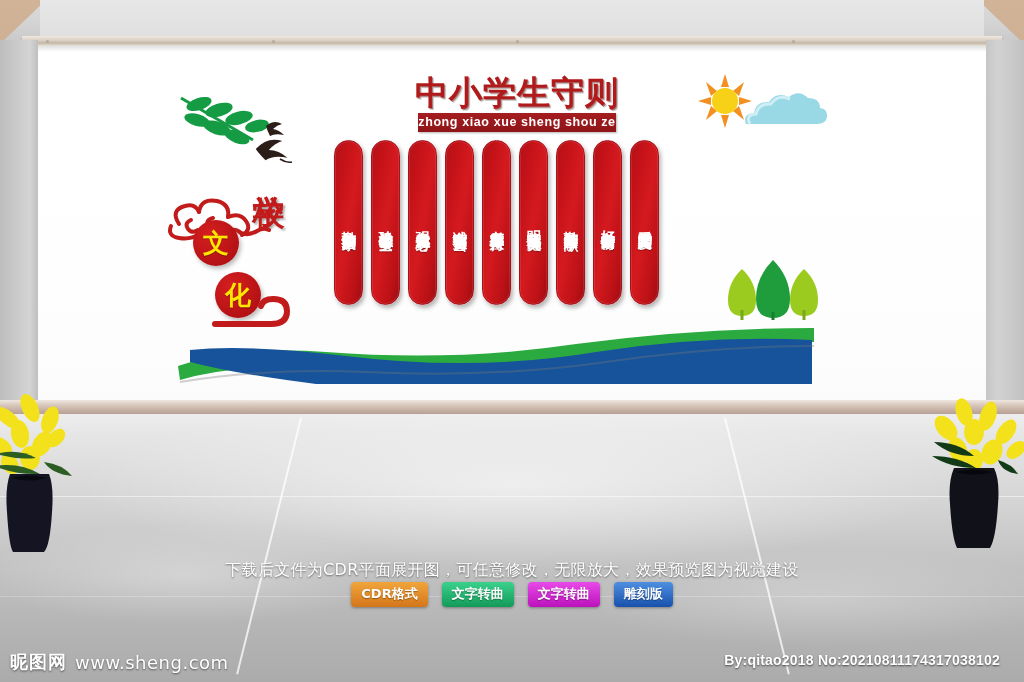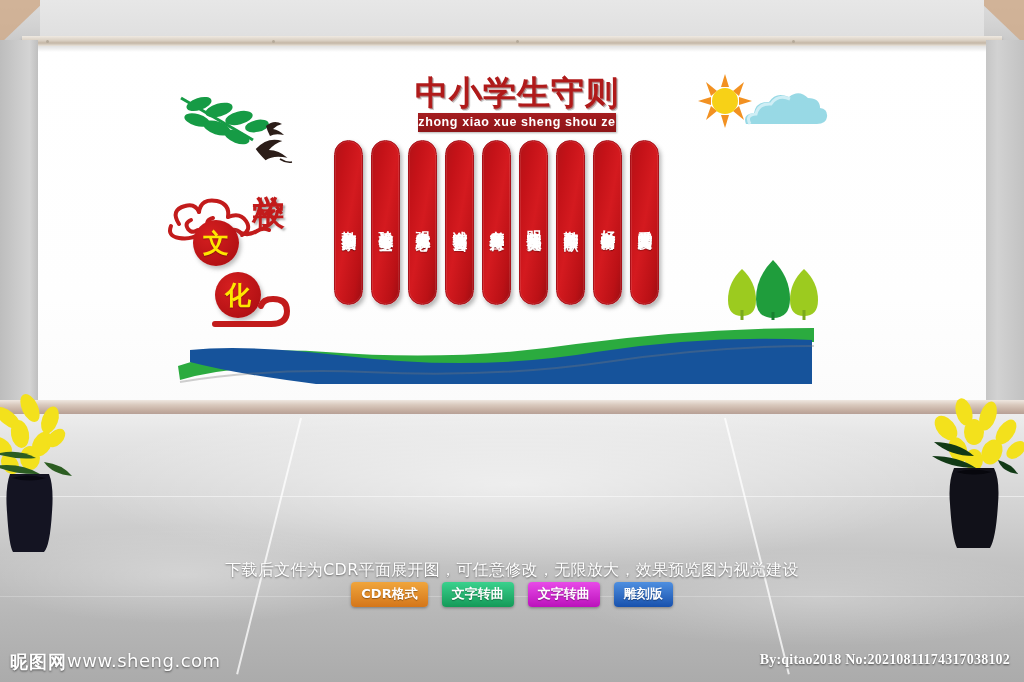--- a/index.html
+++ b/index.html
@@ -157,36 +157,36 @@
   }
   .badge{
     padding:3px 10px 4px; color:#fff; font-size:13px; font-weight:bold;
     border-radius:4px; box-shadow:0 1px 3px rgba(0,0,0,.35);
     font-family:"DejaVu Sans","Liberation Sans",sans-serif;
     text-shadow:0 1px 1px rgba(0,0,0,.35);
   }
 
   
   .wm-left{
-    position:absolute; left:10px; top:650px; display:flex; align-items:flex-start; 
+    position:absolute; left:10px; top:650px; display:flex; align-items:center; gap:8px;
   }
   .wm-logo{
     color:#fff; font-size:18px; font-weight:bold; letter-spacing:1px;
     font-family:"DejaVu Sans","Liberation Sans",sans-serif;
     text-shadow:0 1px 2px rgba(0,0,0,.55);
   }
   .wm-url{
     color:#fff; font-size:18px; letter-spacing:.5px;
     font-family:"DejaVu Sans","Liberation Sans",sans-serif;
     text-shadow:0 1px 2px rgba(0,0,0,.55);
   }
   .wm-right{
-    position:absolute; right:14px; top:652px; color:#fff; font-size:14px; font-weight:bold;
+    position:absolute; right:24px; top:652px; color:#fff; font-size:14px; font-weight:bold;
     letter-spacing:.2px; text-shadow:0 1px 2px rgba(0,0,0,.6);
-    font-family:Liberation Serif, serif;
+    font-family:Liberation Sans, sans-serif;
   }
 </style>
 </head>
 <body>
 
 <div id="stage">
 
   <div class="floor">
     <div class="floor-haze"></div>
     <div class="tile-line" style="left:300px; top:18px; width:2px; height:264px; transform:rotate(14deg);"></div>

